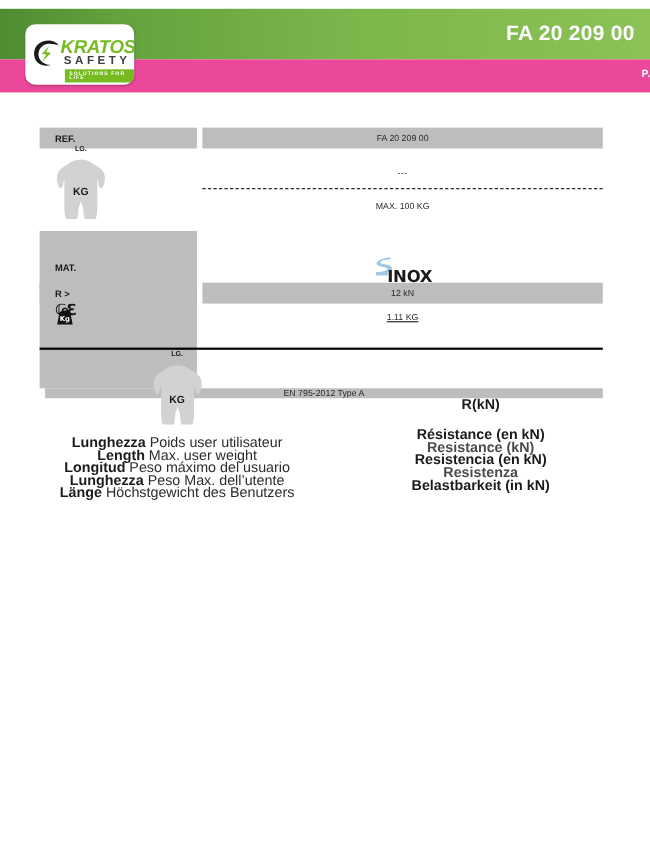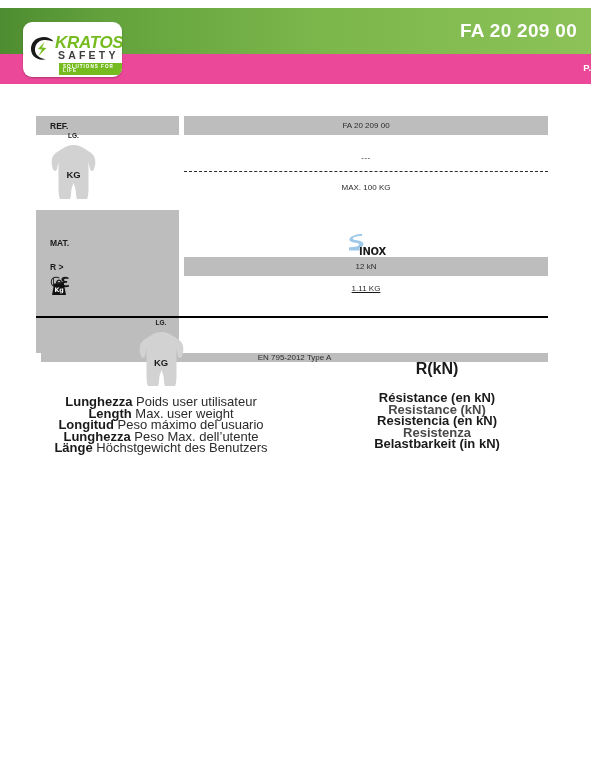--- a/index.html
+++ b/index.html
@@ -222,21 +222,21 @@
     letter-spacing: 0px;
     font-family: "DejaVu Sans", sans-serif;
   }
 
   .inox-logo {
     display: flex;
     align-items: center;
     gap: 0px;
   }
   .inox-text {
-    font-size: 10px;
+    font-size: 15px;
     font-weight: bold;
     color: #1a1a1a;
     letter-spacing: -0.2px;
     margin-left: -7px;
     margin-top: 16px;
     font-family: "DejaVu Sans", sans-serif;
   }
 
   
   .divider {
@@ -272,21 +272,21 @@
   }
   .legend-mannequin-wrap {
     position: relative;
     height: 66px;
     display: flex;
     align-items: flex-start;
     justify-content: center;
     padding-top: 8px;
   }
   .legend-rkn {
-    font-size: 16px;
+    font-size: 13px;
     font-weight: bold;
     color: #1a1a1a;
     margin-bottom: 14px;
   }
   .legend-lines {
     display: block;
   }
   .legend-line {
     font-size: 13px;
     line-height: 11.6px;

